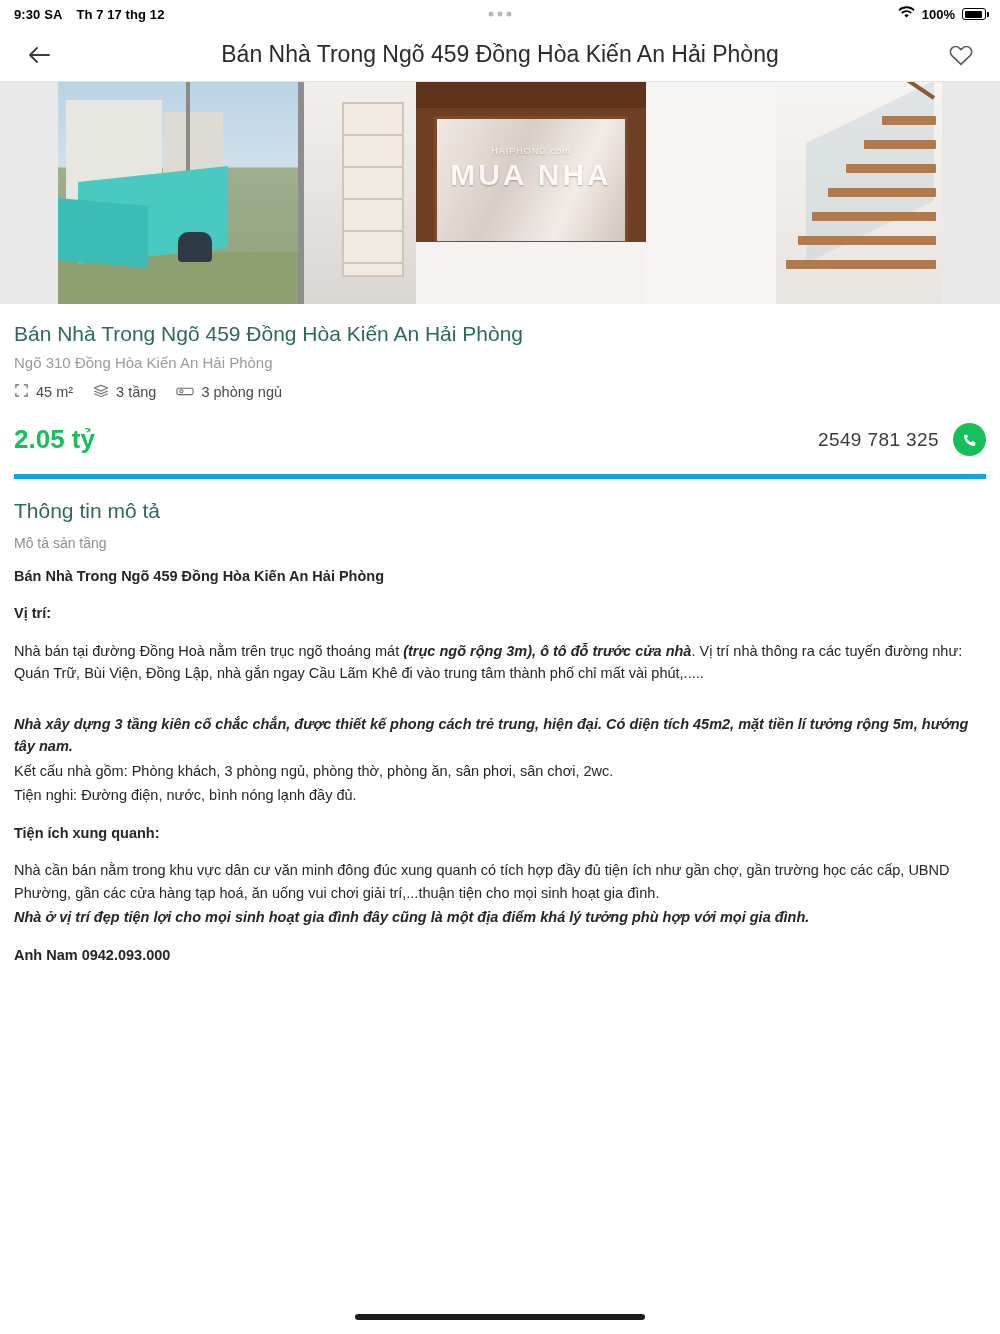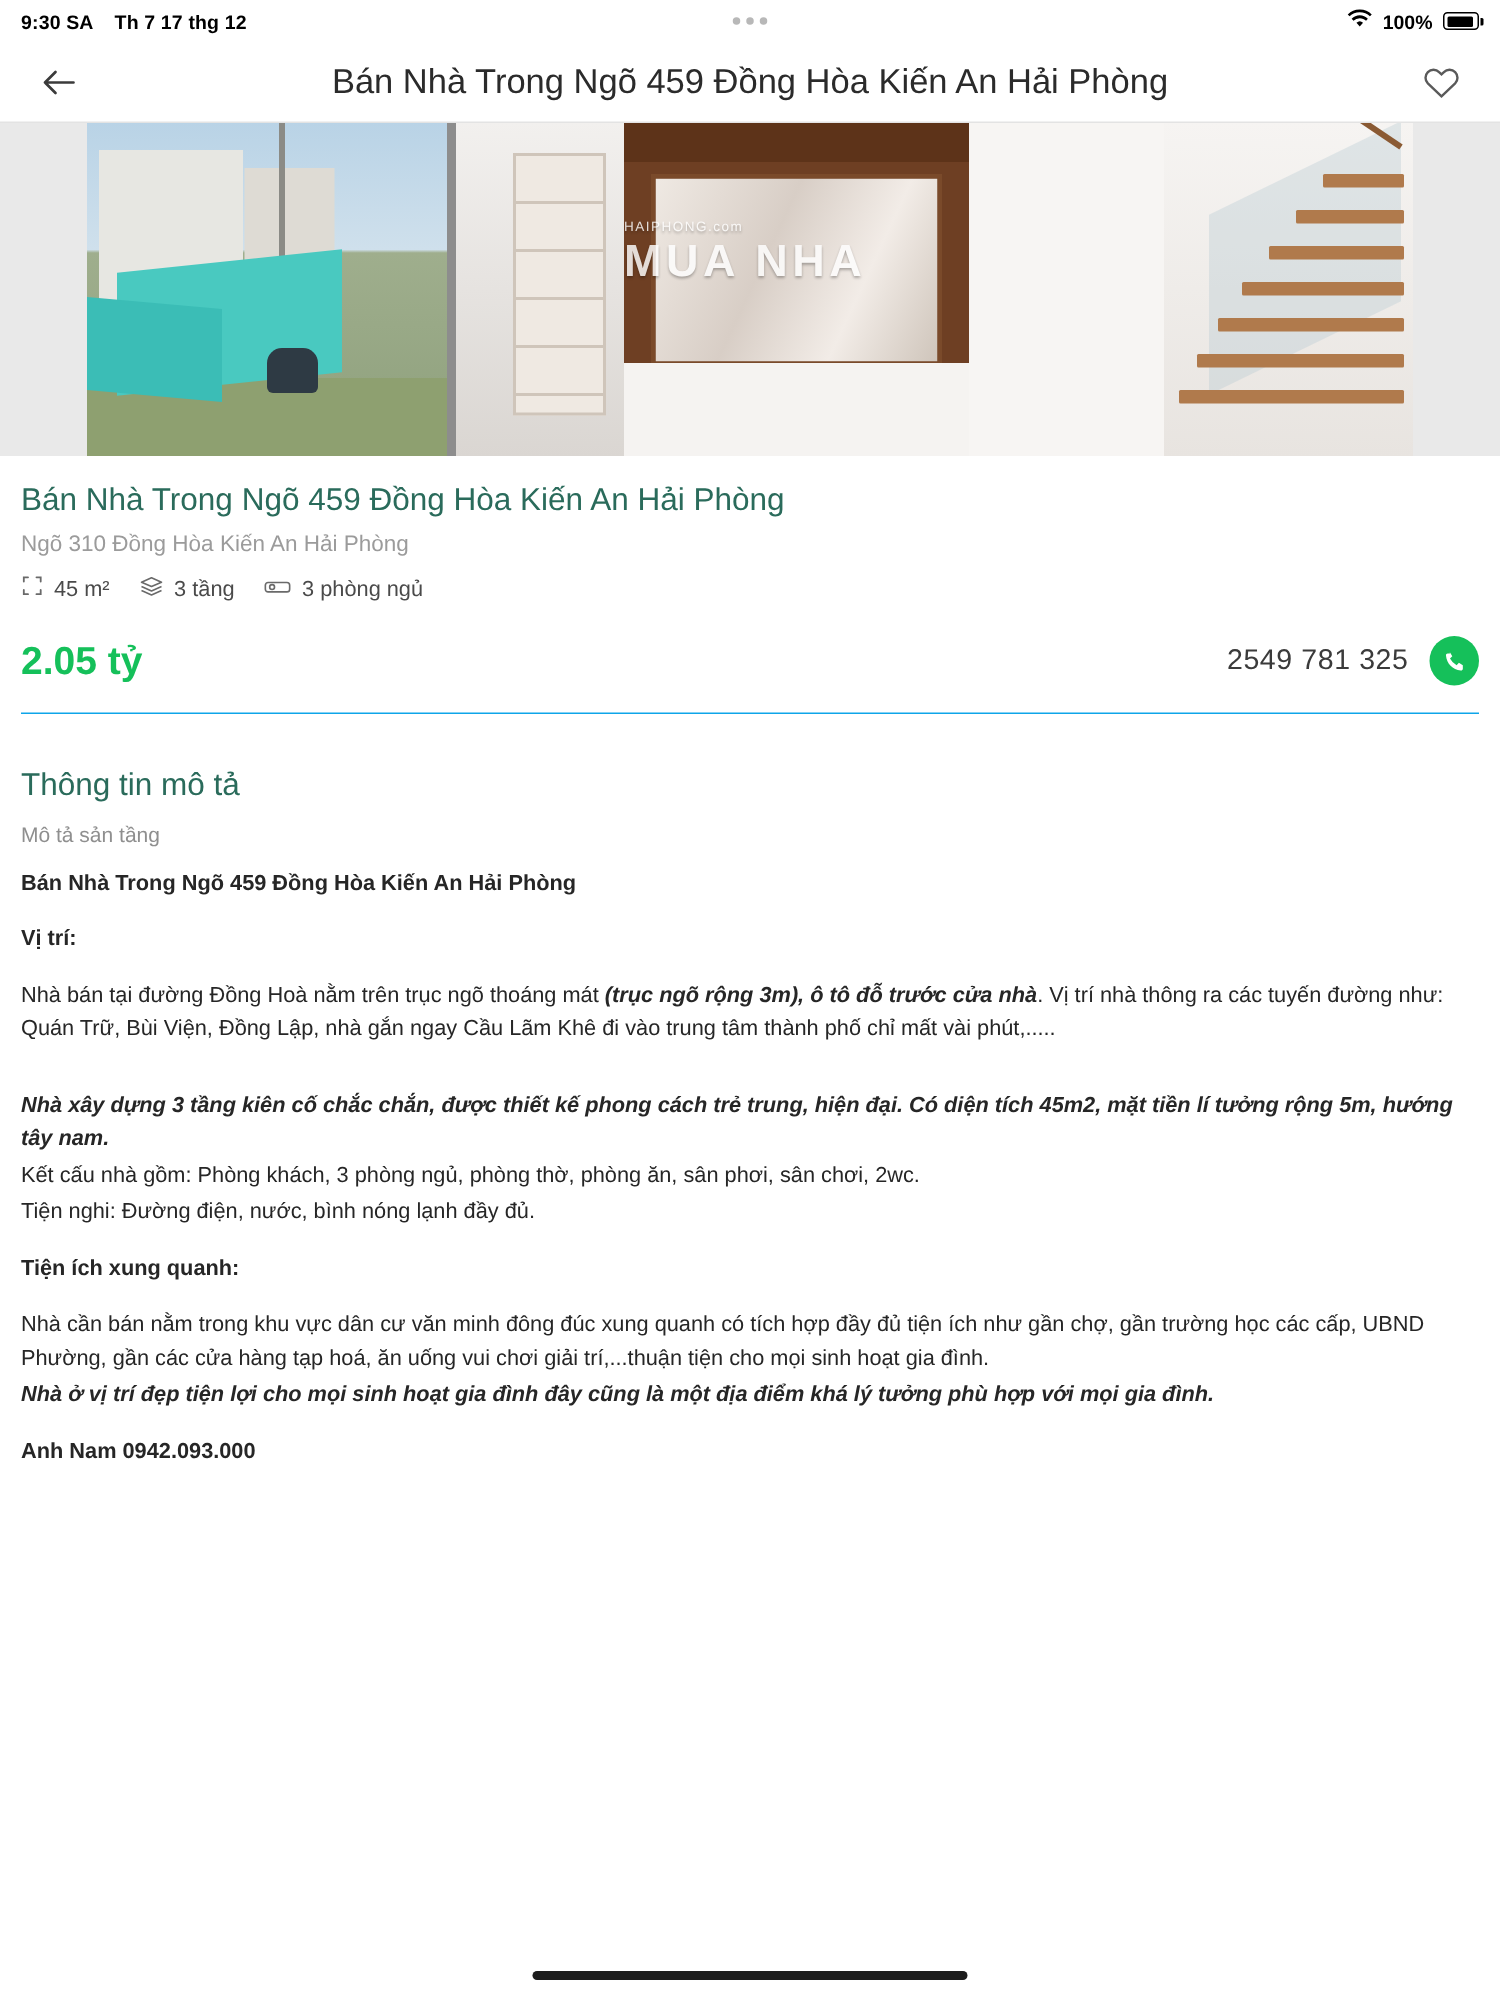--- a/index.html
+++ b/index.html
@@ -90,21 +90,21 @@
   .ph-c { flex: 0 0 230px; background: #6e3f23; position: relative; }
   .ph-c .wood-top { position: absolute; top: 0; left: 0; right: 0; height: 26px; background: #5d3319; }
   .ph-c .marble {
     position: absolute; left: 18px; top: 34px; right: 18px; bottom: 60px;
     background: linear-gradient(115deg,#efe9e3,#d8cec6 40%,#f2ece7 70%,#cfc5bb);
     border: 3px solid #7a4a2a;
   }
   .ph-c .counter { position: absolute; left: 0; right: 0; bottom: 0; height: 62px; background: #f5f3f1; }
   .ph-c .wm {
     position: absolute; left: 0; right: 0; top: 64px;
-    color: #ffffff; opacity: .82;
+    text-align: center; color: #ffffff; opacity: .82;
     font-size: 30px; font-weight: 700; letter-spacing: 3px;
     text-shadow: 0 1px 2px rgba(0,0,0,.35);
   }
   .ph-c .wm small { display: block; font-size: 9px; letter-spacing: 1px; font-weight: 400; margin-bottom: 2px; }
   .ph-d { flex: 1; background: linear-gradient(#f6f4f2,#e8e4e0); position: relative; }
   .ph-d .wall { position: absolute; left: 0; top: 0; width: 44%; height: 100%; background: #f7f5f3; }
   .ph-d .stairs { position: absolute; right: 6px; top: 10px; width: 150px; height: 200px; }
   .ph-d .stairs i { position: absolute; right: 0; background: #b07a4c; height: 9px; border-radius: 1px; }
   .ph-d .rail { position: absolute; right: 8px; top: 14px; width: 140px; height: 4px; background: #8a5a33; transform: rotate(34deg); transform-origin: right center; }
   .ph-d .glass { position: absolute; right: 8px; top: 30px; width: 128px; height: 120px; background: rgba(180,200,210,.35); transform: skewY(-26deg); }
@@ -117,32 +117,32 @@
     color: #2f6f5f;
   }
   .listing-title { color: #2a6b5b; }
   .listing-addr { font-size: 15px; color: #9b9b9b; margin-top: 8px; }
   .facts { display: flex; align-items: center; gap: 20px; margin-top: 12px; font-size: 14.5px; color: #4a4a4a; }
   .fact { display: flex; align-items: center; gap: 7px; }
 
   .price-row {
     display: flex; align-items: center; justify-content: space-between;
     margin-top: 22px; padding-bottom: 18px;
-    border-bottom: 1px solid #0ea5e9;
+    border-bottom: 5px solid #0ea5e9;
   }
   .price { font-size: 26px; font-weight: 700; color: #15c05a; }
   .phone-wrap { display: flex; align-items: center; gap: 14px; }
   .phone-num { font-size: 19px; color: #3b3b3b; letter-spacing: .4px; }
   .call-btn {
     width: 33px; height: 33px; border-radius: 50%;
     background: #15c05a; display: flex; align-items: center; justify-content: center;
   }
 
   
-  .sec-title { font-size: 21px; color: #2a6b5b; margin-top: 36px; }
+  .sec-title { font-size: 21px; color: #2a6b5b; margin-top: 20px; }
   .sub-label { font-size: 14px; color: #8f8f8f; margin-top: 12px; }
   .desc { margin-top: 14px; font-size: 14.5px; line-height: 1.55; color: #262626; }
   .desc p { margin-bottom: 2px; }
   .desc .b { font-weight: 700; }
   .desc .bi { font-weight: 700; font-style: italic; }
   .desc .gap { height: 13px; }
 
   
   .home-indicator {
     position: absolute; bottom: 14px; left: 50%; transform: translateX(-50%);

